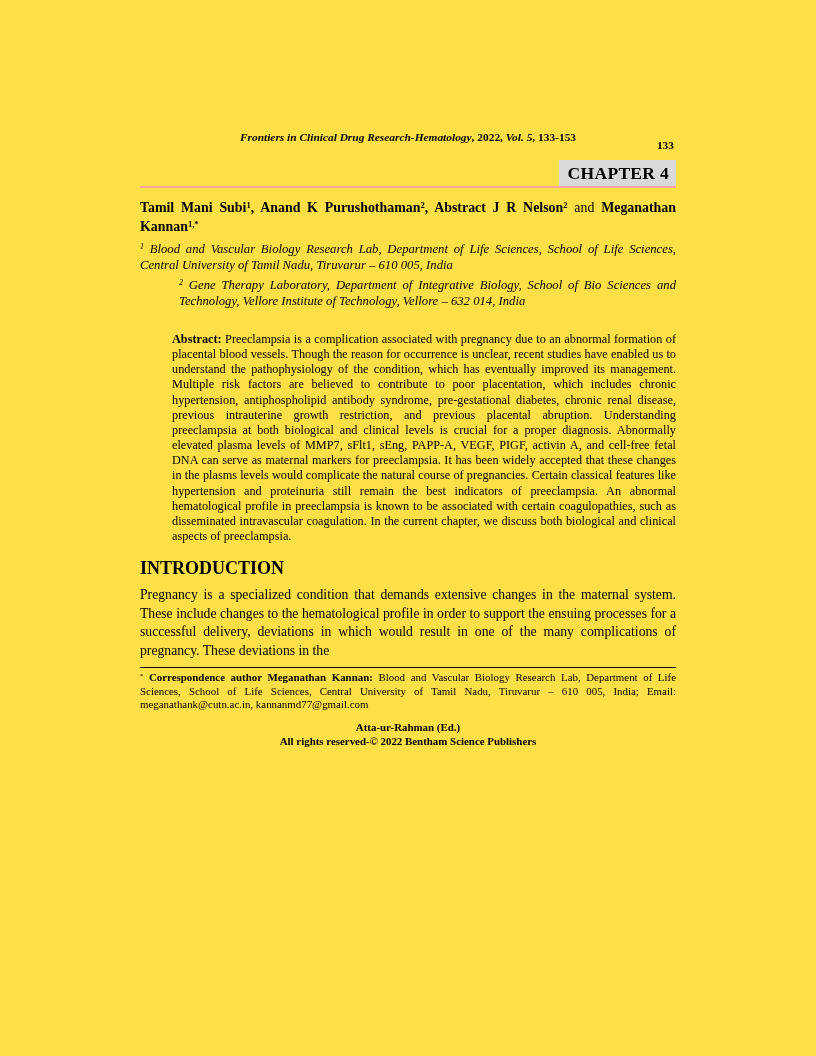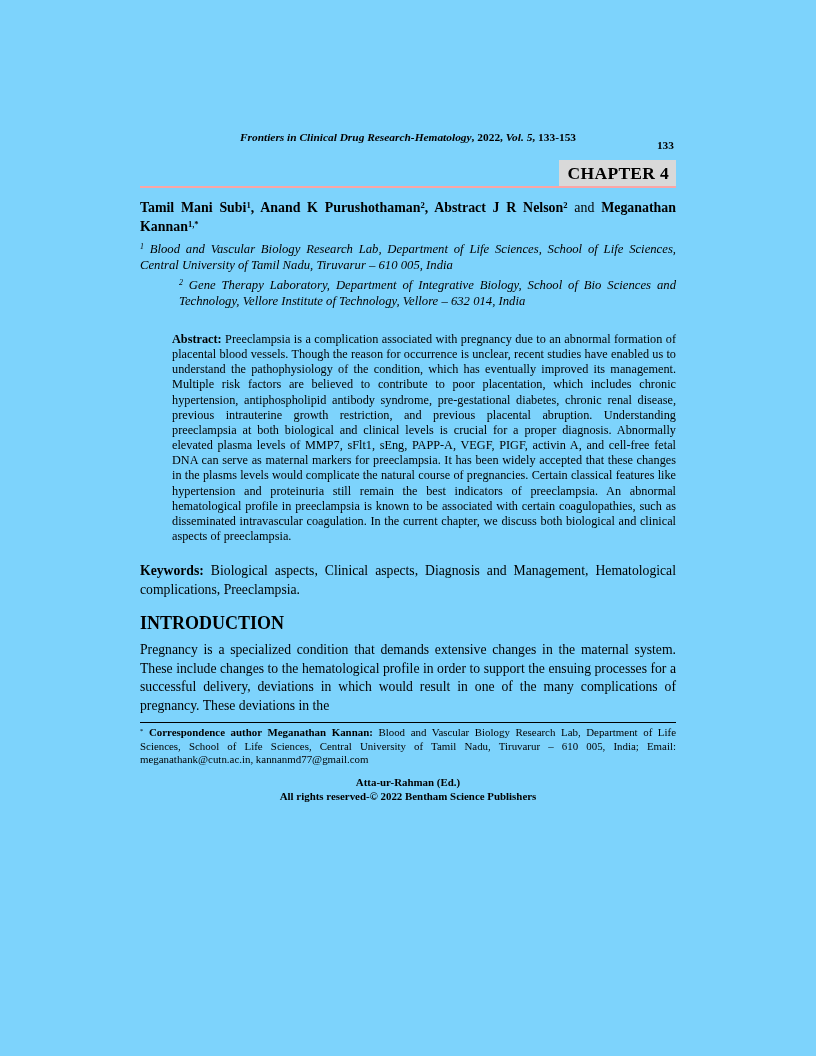--- a/index.html
+++ b/index.html
@@ -1,21 +1,21 @@
 <!DOCTYPE html>
 <html><head>
 <meta charset="utf-8">
 <style>
   * { margin: 0; padding: 0; box-sizing: border-box; }
   html, body { background: #ffffff; }
   .page {
     width: 816px;
     height: 1056px;
     margin: 0 auto;
-    background: #7dd3fc;
+    background: #fde047;
     padding: 0 140px;
     position: relative;
     overflow: hidden;
     color: #000;
     font-family: "Liberation Serif", "DejaVu Serif", serif;
   }
   .running-header {
     margin-top: 130px;
     position: relative;
     text-align: center;
@@ -130,21 +130,20 @@
 
 
   <div class="byline"><span>Tamil Mani Subi</span><sup class="s">1</sup><span>, </span><span>Anand K Purushothaman</span><sup class="s">2</sup><span>, </span><span>Abstract J R Nelson</span><sup class="s">2</sup><span class="roman"> and </span><span>Meganathan Kannan</span><sup class="s">1,*</sup></div>
 
   <div class="affiliation"><sup class="s">1</sup><span> Blood and Vascular Biology Research Lab, Department of Life Sciences, School of Life Sciences, Central University of Tamil Nadu, Tiruvarur – 610 005, India</span></div>
 
   <div class="affiliation"><sup class="s">2</sup><span> Gene Therapy Laboratory, Department of Integrative Biology, School of Bio Sciences and Technology, Vellore Institute of Technology, Vellore – 632 014, India</span></div>
 
   <div class="abstract"><span class="b">Abstract:</span><span> Preeclampsia is a complication associated with pregnancy due to an abnormal formation of placental blood vessels. Though the reason for occurrence is unclear, recent studies have enabled us to understand the pathophysiology of the condition, which has eventually improved its management. Multiple risk factors are believed to contribute to poor placentation, which includes chronic hypertension, antiphospholipid antibody syndrome, pre-gestational diabetes, chronic renal disease, previous intrauterine growth restriction, and previous placental abruption. Understanding preeclampsia at both biological and clinical levels is crucial for a proper diagnosis. Abnormally elevated plasma levels of MMP7, sFlt1, sEng, PAPP-A, VEGF, PIGF, activin A, and cell-free fetal DNA can serve as maternal markers for preeclampsia. It has been widely accepted that these changes in the plasms levels would complicate the natural course of pregnancies. Certain classical features like hypertension and proteinuria still remain the best indicators of preeclampsia. An abnormal hematological profile in preeclampsia is known to be associated with certain coagulopathies, such as disseminated intravascular coagulation. In the current chapter, we discuss both biological and clinical aspects of preeclampsia.</span></div>
 
-  <div class="keywords"><span class="b">Keywords:</span><span> Biological aspects, Clinical aspects, Diagnosis and Management, Hematological complications, Preeclampsia.</span></div>
 
   <h2 class="section-heading">INTRODUCTION</h2>
 
   <p class="body-para">Pregnancy is a specialized condition that demands extensive changes in the maternal system. These include changes to the hematological profile in order to support the ensuing processes for a successful delivery, deviations in which would result in one of the many complications of pregnancy. These deviations in the</p>
 
   <div class="footnote"><sup class="s">*</sup><span class="b"> Correspondence author Meganathan Kannan:</span><span> Blood and Vascular Biology Research Lab, Department of Life Sciences, School of Life Sciences, Central University of Tamil Nadu, Tiruvarur – 610 005, India; Email: meganathank@cutn.ac.in, kannanmd77@gmail.com</span></div>
 
   <div class="page-footer">
     <div>Atta-ur-Rahman (Ed.)</div>
     <div>All rights reserved-© 2022 Bentham Science Publishers</div>

